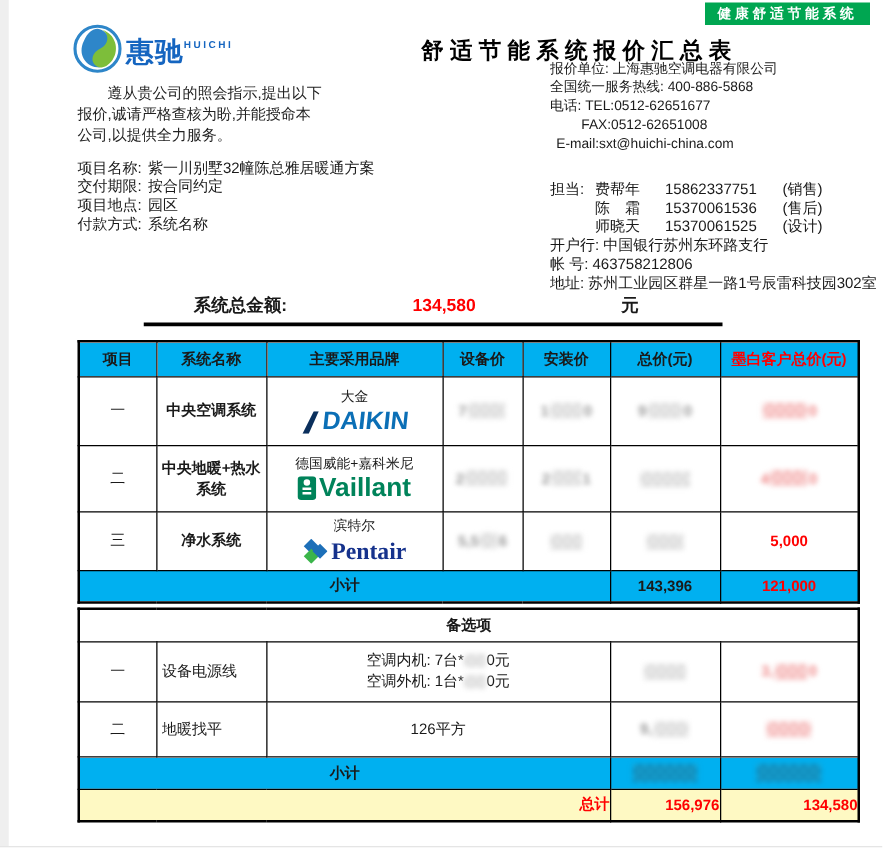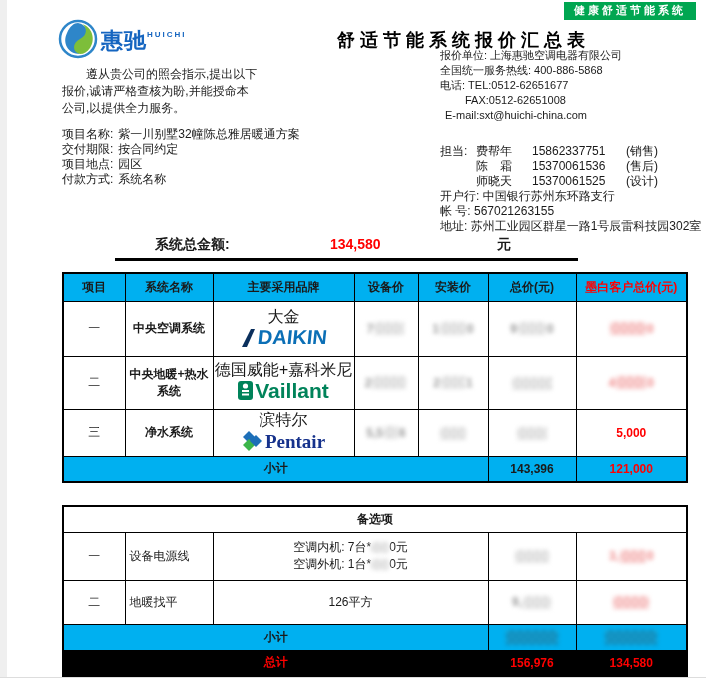--- a/index.html
+++ b/index.html
@@ -37,31 +37,31 @@
   
   .summary { position:absolute; left:0; top:236px; width:706px; height:22px; font-size:14px; font-weight:bold; }
   .summary .lbl { position:absolute; left:155px; }
   .summary .val { position:absolute; left:330px; color:#FF0000; }
   .summary .unit { position:absolute; left:497px; }
   .rule { position:absolute; left:115px; top:258px; width:463px; height:3px; background:#000; }
 
   
   table { border-collapse:collapse; table-layout:fixed; position:absolute; left:62px; background:#fff; }
   #t1 { top:272px; width:624px;border-radius:17px; }
-  #t2 { top:505px; width:624px; }
+  #t2 { top:486px; width:624px; }
   td, th { border:1px solid #000; text-align:center; vertical-align:middle; font-size:12px; overflow:hidden; }
   table { border:2px solid #000; }
   .hdr td { background:#00B0F0; font-weight:bold; height:28px; }
   .hdr .red { color:#FF0000; }
   .cyan { background:#00B0F0; font-weight:bold; }
-  .yellow { background:#000000; }
+  .yellow { background:#fef9c3;text-align:right; }
   .redtx { color:#FF0000; }
   .bold { font-weight:bold; }
   .left { text-align:left; padding-left:4px; }
-  .brand-name { font-size:16px; line-height:15px;font-family:Liberation Mono, monospace; }
+  .brand-name { font-size:11px; line-height:15px; }
 
   
   .daikin { display:flex; align-items:flex-end; justify-content:center; gap:2px; margin-top:1px; }
   .daikin .word { font-size:20px; font-weight:bold; color:#0B6FB6; letter-spacing:0; transform:skewX(-6deg); line-height:1; }
   .vaillant { display:flex; align-items:center; justify-content:center; gap:2px; margin-top:1px; }
   .vaillant .word { font-size:21px; font-weight:bold; color:#00835A; line-height:1; }
   .pentair { display:flex; align-items:flex-end; justify-content:center; gap:3px; margin-top:2px; }
   .pentair .word { font-family:"Liberation Serif", serif; font-size:19px; font-weight:bold; color:#16328C; line-height:1; }
 
   
@@ -129,21 +129,21 @@
       <span class="ph">15370061536</span>
       <span>(售后)</span>
     </div>
     <div class="person">
       <span class="lab"></span>
       <span class="nm">师晓天</span>
       <span class="ph">15370061525</span>
       <span>(设计)</span>
     </div>
     <div>开户行: 中国银行苏州东环路支行</div>
-    <div>帐 号: 567021263155</div>
+    <div>帐 号: 463758212806</div>
     <div>地址: 苏州工业园区群星一路1号辰雷科技园302室</div>
   </div>
 
   <div class="summary">
     <span class="lbl">系统总金额:</span>
     <span class="val">134,580</span>
     <span class="unit">元</span>
   </div>
   <div class="rule"></div>
 

